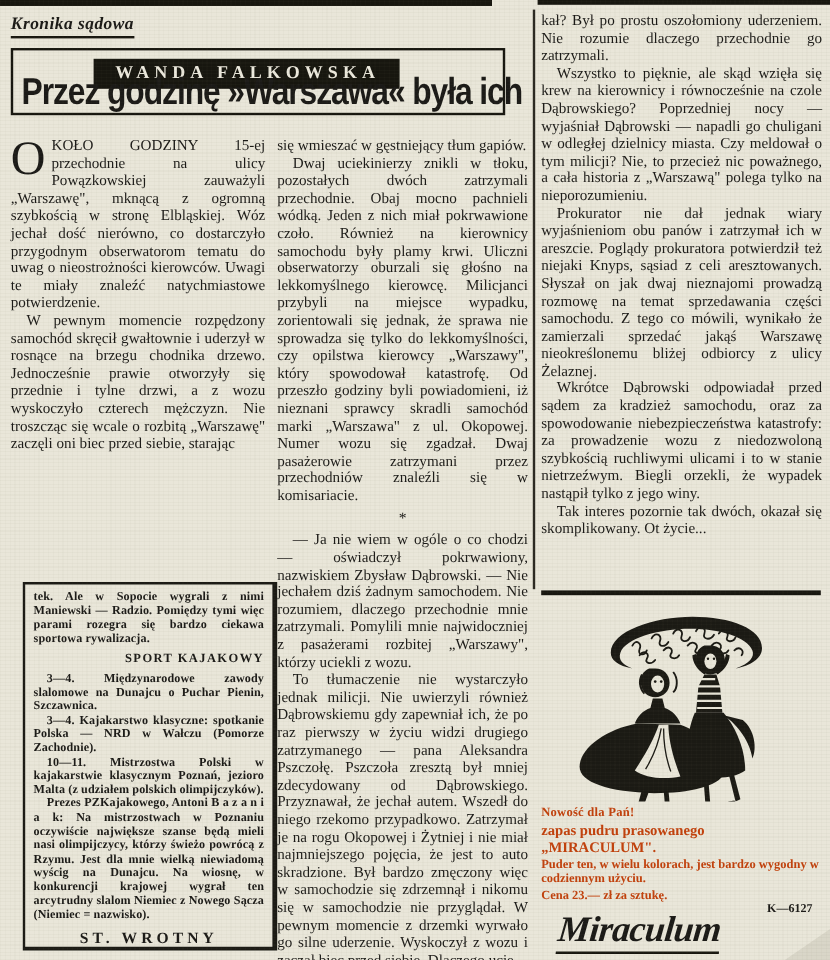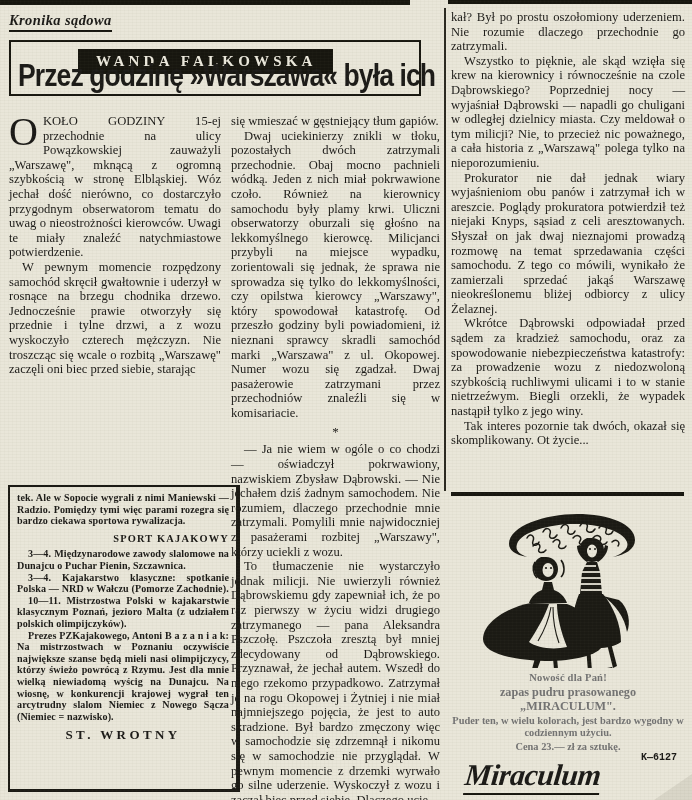--- a/index.html
+++ b/index.html
@@ -104,22 +104,22 @@
   .vrule {
     position: absolute;
     left: 444px; top: 8px;
     width: 2px; height: 483px;
     background: #2a2820;
   }
 
   
   .sportbox {
     position: absolute;
-    left: 8px; top: 485px;
-    width: 232px; height: 307px;
+    left: 19px; top: 485px;
+    width: 212px; height: 307px;
     box-sizing: border-box;
     border-left: 2px solid #1b1a14;
     border-top: 2px solid #1b1a14;
     border-right: 4px solid #1b1a14;
     border-bottom: 3px solid #1b1a14;
     padding: 5px 7px 0 7px;
     overflow: hidden;
   }
   .sporttext {
     font-family: "Liberation Serif", serif;
@@ -161,31 +161,30 @@
     position: absolute;
     left: 449px; top: 500px;
     width: 238px; height: 295px;
   }
   .adfig { position: absolute; left: 0; top: 0; width: 238px; height: 168px; }
   .adtext {
     position: absolute; left: 2px; top: 172px;
     width: 234px;
     font-family: "Liberation Serif", serif;
     font-weight: bold;
-    text-align: center;
-    color: #737373;
+    color: #c2410c;
   }
   .ad-l1 { font-size: 10.5px; letter-spacing: .2px; }
   .ad-l2 { font-size: 10.6px; line-height: 12.2px; margin-top: 2px; }
   .ad-l3 { font-size: 12.2px; line-height: 13.6px; margin-top: 3px; }
   .ad-l4 { font-size: 10.4px; line-height: 12px; margin-top: 2px; }
   .ad-l5 { font-size: 10.4px; margin-top: 2px; }
   .adcode {
     position: absolute; right: 10px; top: 252px;
-    font-family: Liberation Mono, monospace;
+    font-family: Liberation Serif, serif;
     font-weight: bold; font-size: 10px;
   }
   .adlogo {
     position: absolute; left: 14px; top: 258px;
     font-family: "Liberation Serif", serif;
     font-style: italic; font-weight: bold;
     font-size: 30px;
     letter-spacing: -0.5px;
     border-bottom: 2.5px solid #17160f;
     padding-bottom: 1px;

